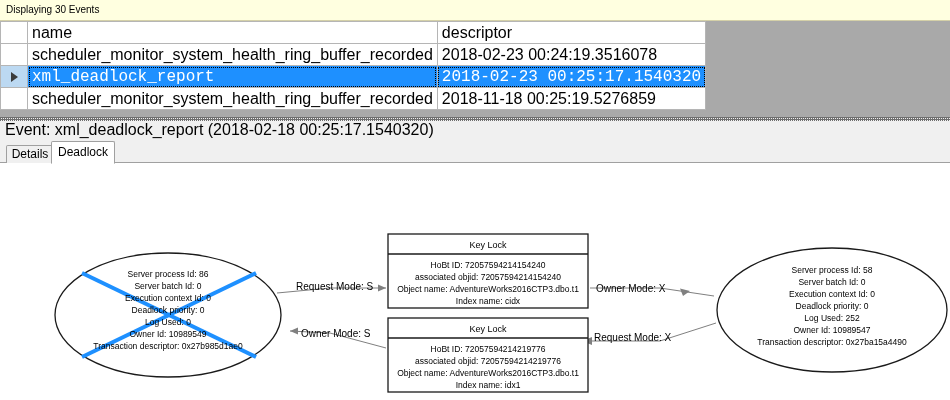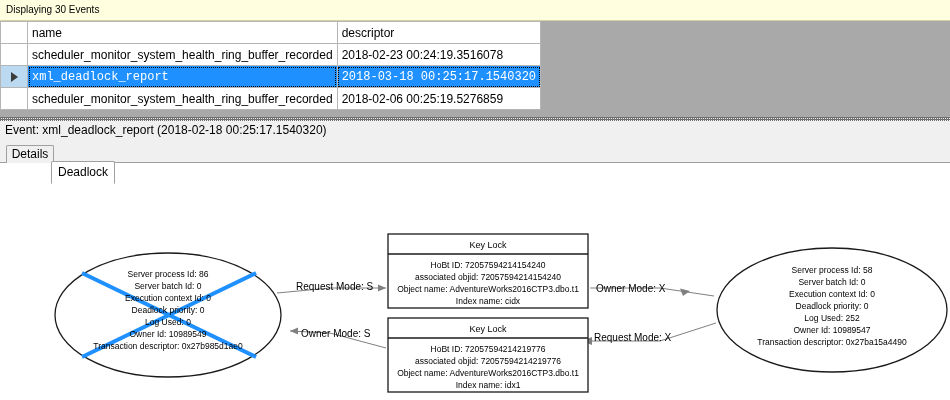--- a/index.html
+++ b/index.html
@@ -34,21 +34,21 @@
     position: absolute;
     left: 0; top: 21px;
     width: 950px; height: 96px;
     background: #a9a9a9;
     overflow: hidden;
   }
   .grid-table {
     border-collapse: collapse;
     table-layout: fixed;
     background: #c2410c;
-    font-size: 12px;
+    font-size: 16px;
     color: #000;
   }
   .grid-table td, .grid-table th {
     border: 1px solid #b5b5b5;
     padding: 0 4px;
     height: 22px;
     box-sizing: border-box;
     text-align: left;
     font-weight: normal;
     white-space: nowrap;
@@ -92,21 +92,21 @@
     background-size: 2px 2px;
     opacity: .85;
   }
 
   
   .detail-header {
     position: absolute;
     left: 0; top: 121px;
     width: 950px; height: 19px;
     background: #f0f0f0;
-    font-size: 12px;
+    font-size: 16px;
     color: #000;
     line-height: 18px;
     padding-left: 5px;
     box-sizing: border-box;
   }
 
   
   .tabstrip {
     position: absolute;
     left: 0; top: 140px;
@@ -133,21 +133,20 @@
     line-height: 16px;
     background: #f0f0f0;
   }
   .tab.active {
     left: 51px; top: 1px;
     width: 64px; height: 23px;
     line-height: 21px;
     background: #ffffff;
     border-bottom: 1px solid #ffffff;
     z-index: 3;
-    margin-top: 20px;
   }
 
   
   .canvas {
     position: absolute;
     left: 0; top: 163px;
     width: 950px; height: 237px;
     background: #ffffff;
     overflow: hidden;
   }
@@ -189,26 +188,26 @@
         <tr>
           <td class="col-sel"></td>
           <td class="col-name cell-text">scheduler_monitor_system_health_ring_buffer_recorded</td>
           <td class="col-ts cell-text">2018-02-23 00:24:19.3516078</td>
         </tr>
         <tr class="selected">
           <td class="col-sel">
             <span class="row-arrow"></span>
           </td>
           <td class="col-name cell-text">xml_deadlock_report</td>
-          <td class="col-ts cell-text">2018-03-18 00:25:17.1540320</td>
+          <td class="col-ts cell-text">2018-02-23 00:25:17.1540320</td>
         </tr>
         <tr>
           <td class="col-sel"></td>
           <td class="col-name cell-text">scheduler_monitor_system_health_ring_buffer_recorded</td>
-          <td class="col-ts cell-text">2018-02-06 00:25:19.5276859</td>
+          <td class="col-ts cell-text">2018-11-18 00:25:19.5276859</td>
         </tr>
       </tbody>
     </table>
   </div>
 
   <div class="splitter"></div>
 
   <div class="detail-header">Event: xml_deadlock_report (2018-02-18 00:25:17.1540320)</div>
 
   <div class="tabstrip">

